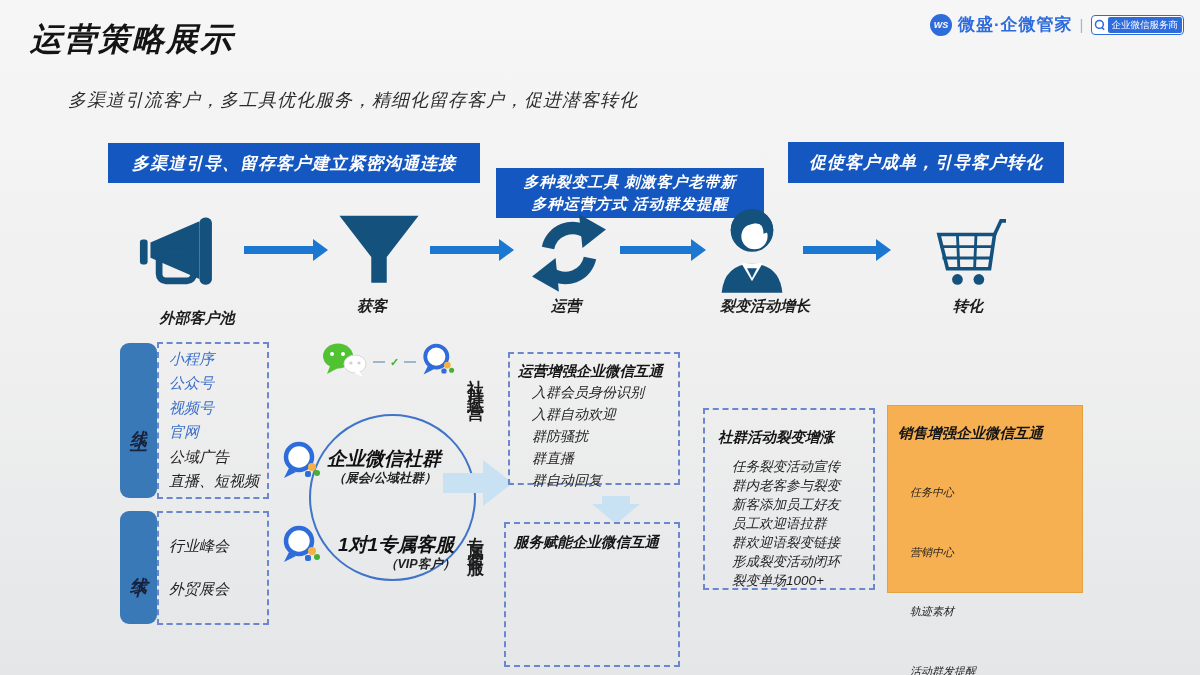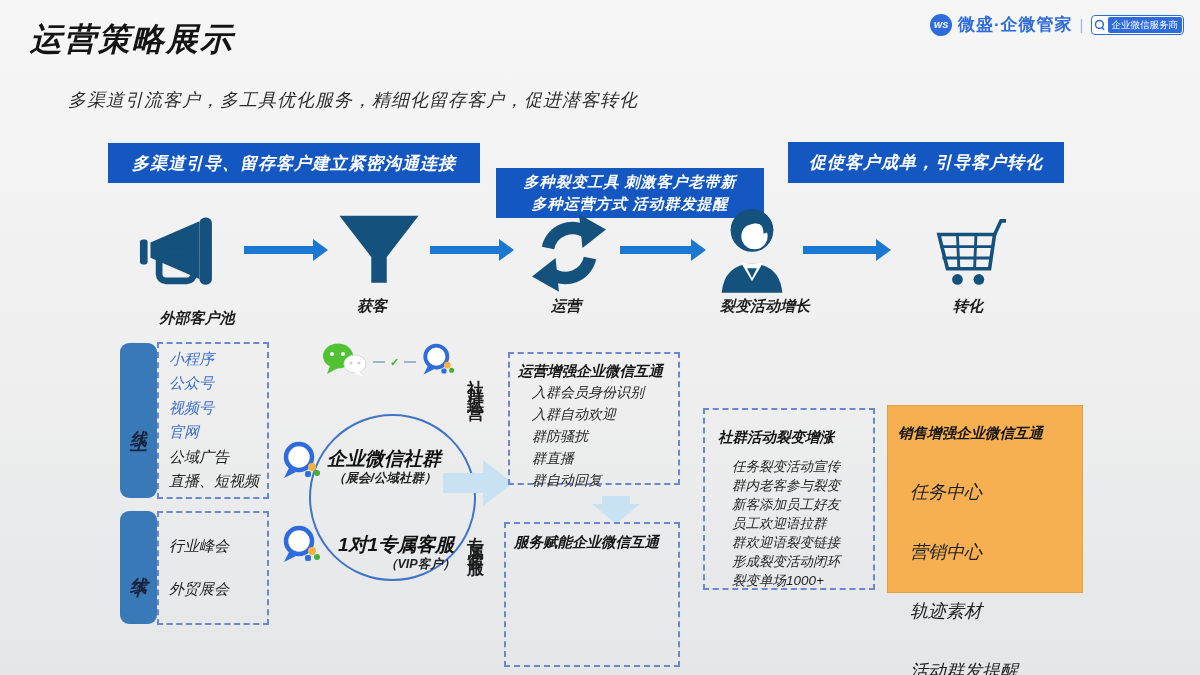--- a/index.html
+++ b/index.html
@@ -64,21 +64,21 @@
   .p1{left:508px;top:352px;width:172px;height:133px;padding:8px 0 0 8px;}
   .p1 .panel-item{font-size:14px;line-height:22px;margin-left:14px;}
   .p2{left:504px;top:522px;width:176px;height:145px;padding:9px 0 0 8px;}
   .p2 .items{margin-top:6px;}
   .p2 .panel-item{font-size:13.5px;line-height:18.5px;margin-left:8px;}
   .p3{left:703px;top:408px;width:172px;height:182px;padding:18px 0 0 13px;}
   .p3 .items{margin-top:10px;}
   .p3 .panel-item{font-size:13.5px;line-height:19px;margin-left:14px;}
   .p4{left:887px;top:405px;width:196px;height:188px;background:#f6b052;border:1px solid #e3a23f;padding:18px 0 0 10px;}
   .p4 .items{margin-top:12px;}
-  .p4 .panel-item{font-size:18px;line-height:19.5px;margin-left:12px;margin-top:40px;}
+  .p4 .panel-item{font-size:11px;line-height:19.5px;margin-left:12px;margin-top:40px;}
 </style>
 </head>
 <body>
 
 <div class="canvas">
 
   <div class="abs title">运营策略展示</div>
 
   <div class="abs brand">
     <span class="brand-bubble">

